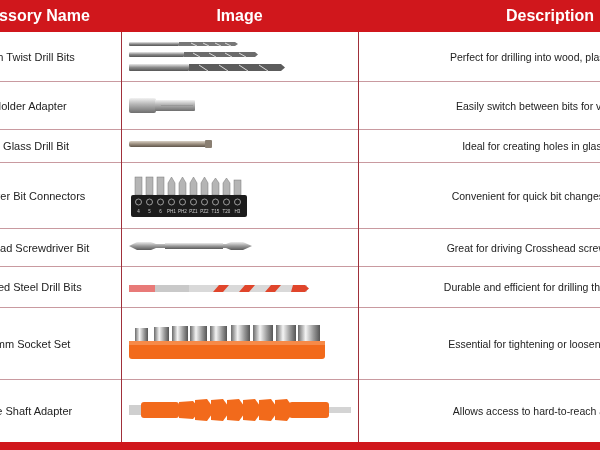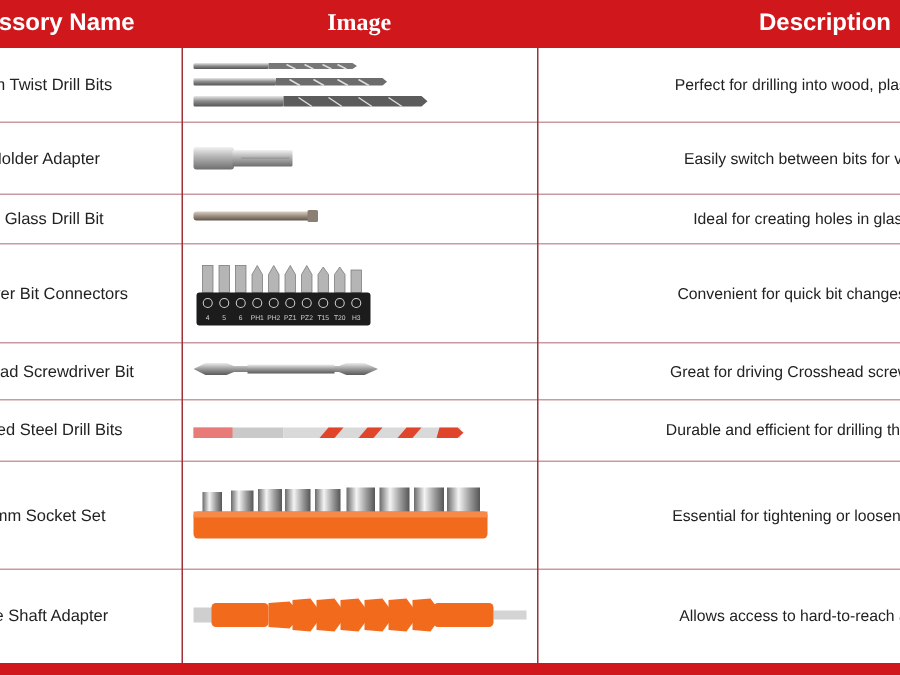--- a/index.html
+++ b/index.html
@@ -1,21 +1,21 @@
 <!DOCTYPE html>
 <html><head>
 <meta charset="utf-8">
 <style>
   html, body { margin:0; padding:0; }
   body { width:600px; height:450px; overflow:hidden; background:#fff; position:relative; font-family:"Liberation Sans", sans-serif; }
   .viewport { position:absolute; left:0; top:0; width:600px; height:450px; overflow:hidden; }
   .header { position:absolute; left:0; top:0; width:600px; height:32px; background:#d0171c; }
   .hcell { position:absolute; top:0; height:32px; line-height:32px; color:#fff; font-weight:bold; font-size:16px; white-space:nowrap; text-align:center; }
   .h-name { left:-40px; width:160px; }
-  .h-image { left:121px; width:237px;font-family:Liberation Serif, serif; }
+  .h-image { left:121px; width:237px; }
   .h-desc { left:358px; width:384px; }
   .row { position:absolute; left:0; width:600px; border-bottom:1px solid #c99aa0; box-sizing:border-box; }
   .vline { position:absolute; top:32px; bottom:8px; width:1px; background:#a0303a; }
   .cell-name { position:absolute; left:-60px; width:180px; top:0; bottom:0; display:flex; align-items:center; justify-content:center; font-size:11px; color:#222; white-space:nowrap; }
   .cell-desc { position:absolute; left:358px; width:384px; top:0; bottom:0; display:flex; align-items:center; justify-content:center; font-size:10.5px; color:#222; white-space:nowrap; }
   .cell-img { position:absolute; left:121px; width:237px; top:0; bottom:0; }
   .footer { position:absolute; left:0; top:442px; width:600px; height:8px; background:#d0171c; }
   svg { display:block; position:absolute; }
 </style>
 </head>

